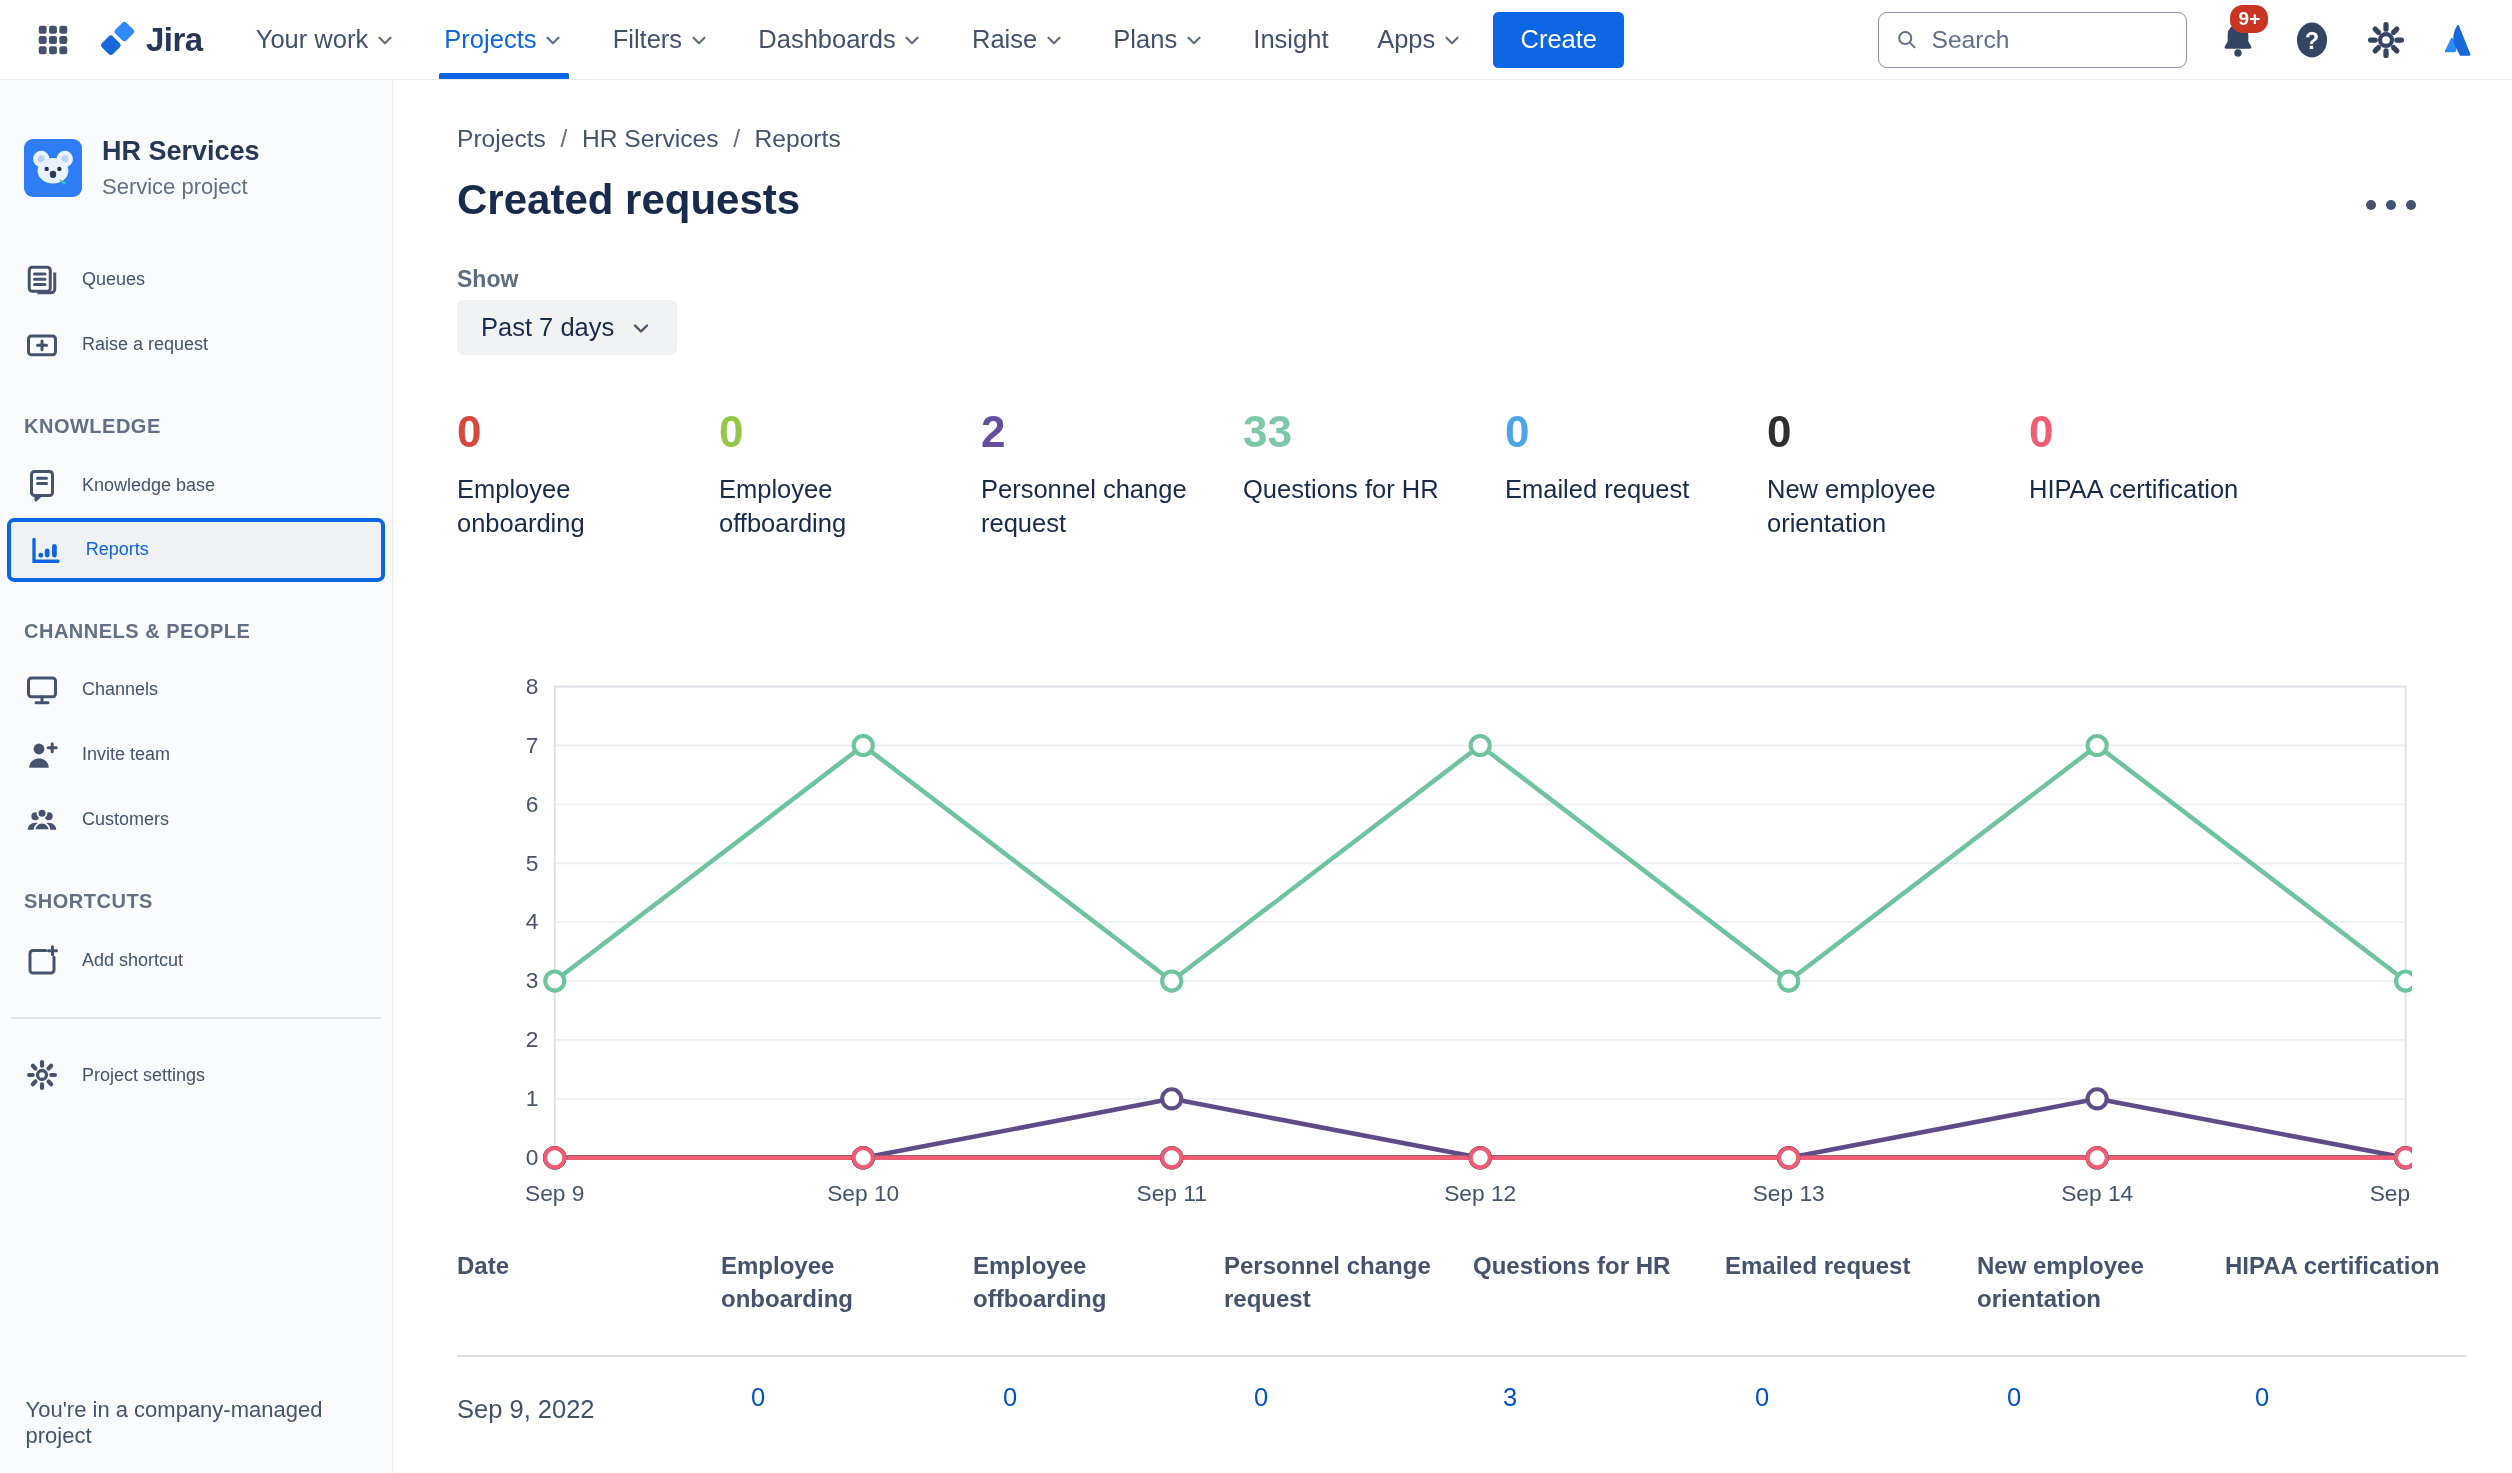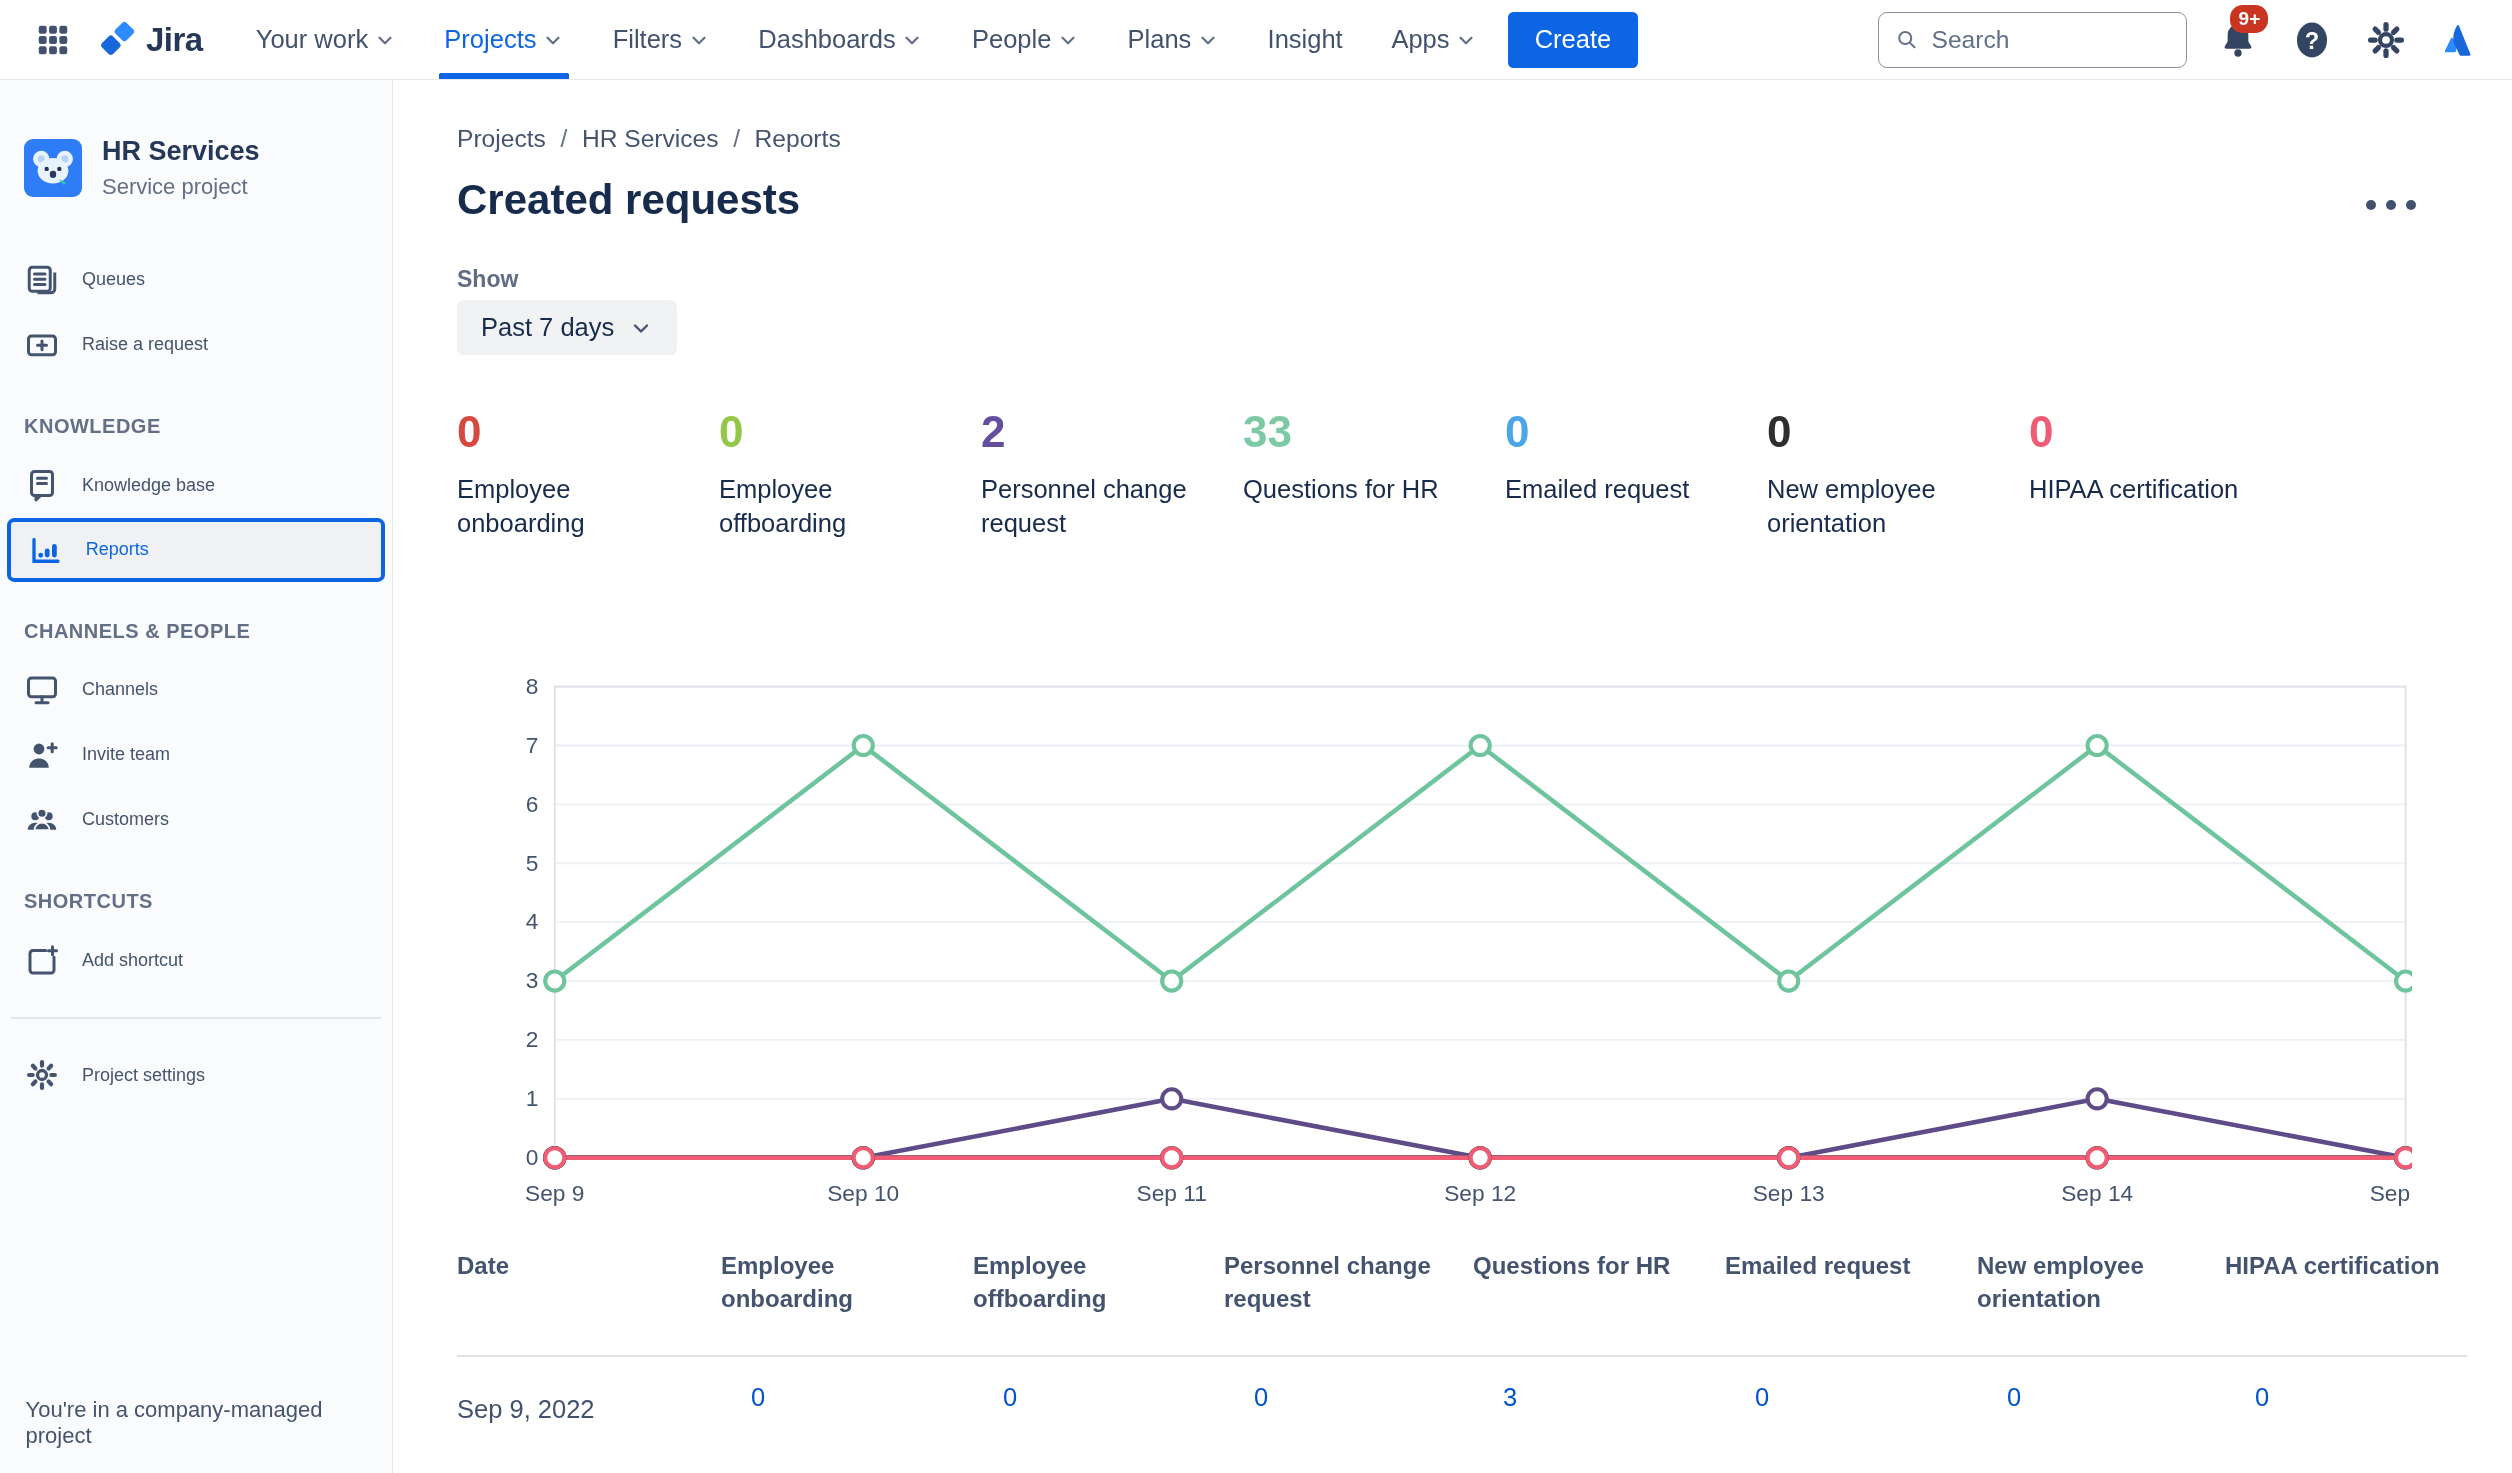--- a/index.html
+++ b/index.html
@@ -116,21 +116,21 @@
           <path d="M6 9.5l6 6 6-6" fill="none" stroke="#626F86" stroke-width="2.4" stroke-linecap="round" stroke-linejoin="round"></path>
         </svg>
       </div>
       <div class="nav-item">
         <span>Dashboards</span>
         <svg width="22" height="22" viewBox="0 0 24 24">
           <path d="M6 9.5l6 6 6-6" fill="none" stroke="#626F86" stroke-width="2.4" stroke-linecap="round" stroke-linejoin="round"></path>
         </svg>
       </div>
       <div class="nav-item">
-        <span>People</span>
+        <span>Raise</span>
         <svg width="22" height="22" viewBox="0 0 24 24">
           <path d="M6 9.5l6 6 6-6" fill="none" stroke="#626F86" stroke-width="2.4" stroke-linecap="round" stroke-linejoin="round"></path>
         </svg>
       </div>
       <div class="nav-item">
         <span>Plans</span>
         <svg width="22" height="22" viewBox="0 0 24 24">
           <path d="M6 9.5l6 6 6-6" fill="none" stroke="#626F86" stroke-width="2.4" stroke-linecap="round" stroke-linejoin="round"></path>
         </svg>
       </div>

